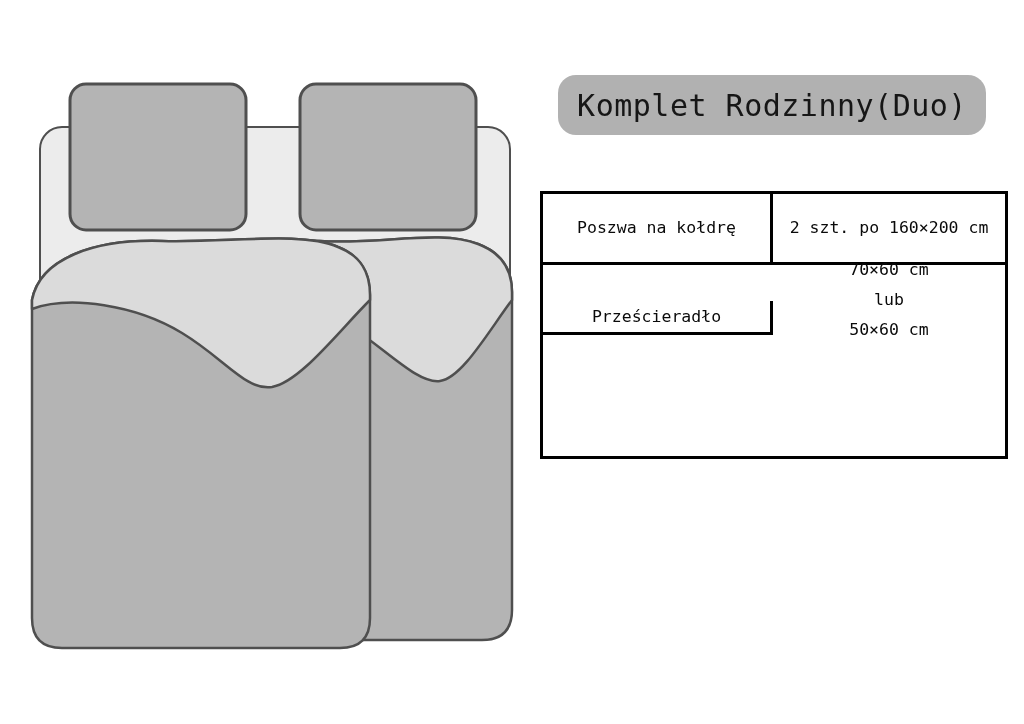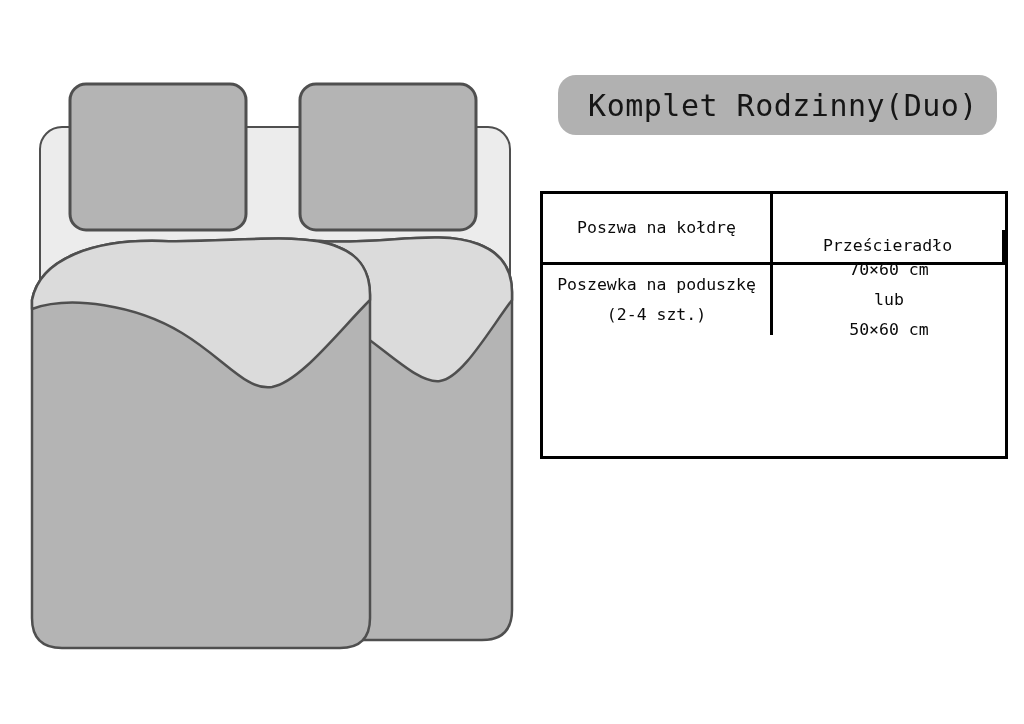--- a/index.html
+++ b/index.html
@@ -36,21 +36,20 @@
     width: 428px;
     height: 60px;
     border-radius: 18px;
     display: flex;
     align-items: center;
     justify-content: center;
     font-size: 30px;
     letter-spacing: 0.5px;
     color: #161616;
     white-space: nowrap;
-    padding-left: 11px;
   }
 
   
   .spec-table {
     position: absolute;
     left: 540px;
     top: 191px;
     width: 468px;
     border: 3px solid #000;
     box-sizing: border-box;
@@ -102,29 +101,28 @@
              C246 391 225 359 182 333 C136 305 70 295 32 309 Z" class="outline" stroke-width="2.5" stroke-linejoin="round" fill="#dbdbdb"></path>
   </svg>
 
   <div class="title-badge" style="background: rgb(177, 177, 177);">Komplet Rodzinny(Duo)</div>
 
   <div class="spec-table">
 
     <div class="cell col-left row-top">
       <span>Poszwa na kołdrę</span>
     </div>
+    <div class="cell row-top">
+      <span>2 szt. po 160×200 cm</span>
+    </div>
 
     <div class="cell col-left row-mid">
       <span>Prześcieradło</span>
     </div>
 
-    <div class="cell col-left">
-      <span>Poszewka na poduszkę</span>
-      <span>(2-4 szt.)</span>
-    </div>
     <div class="cell">
       <span>70×60 cm</span>
       <span>lub</span>
       <span>50×60 cm</span>
     </div>
 
   </div>
 </div>
 
 </body></html>

